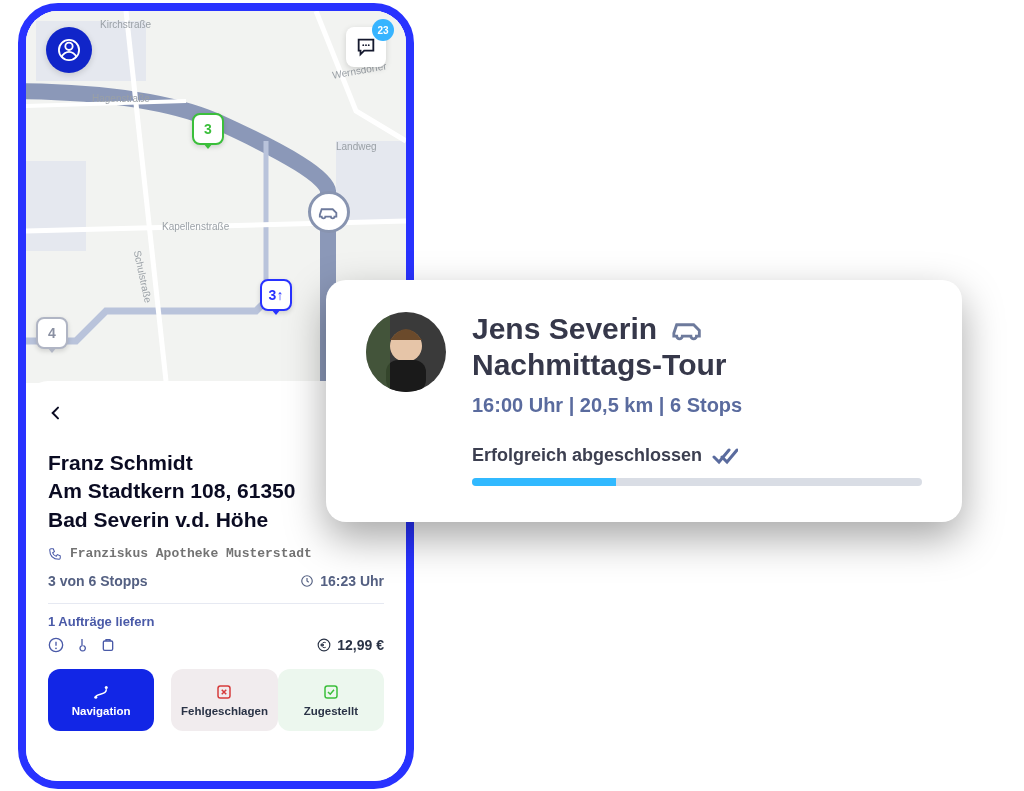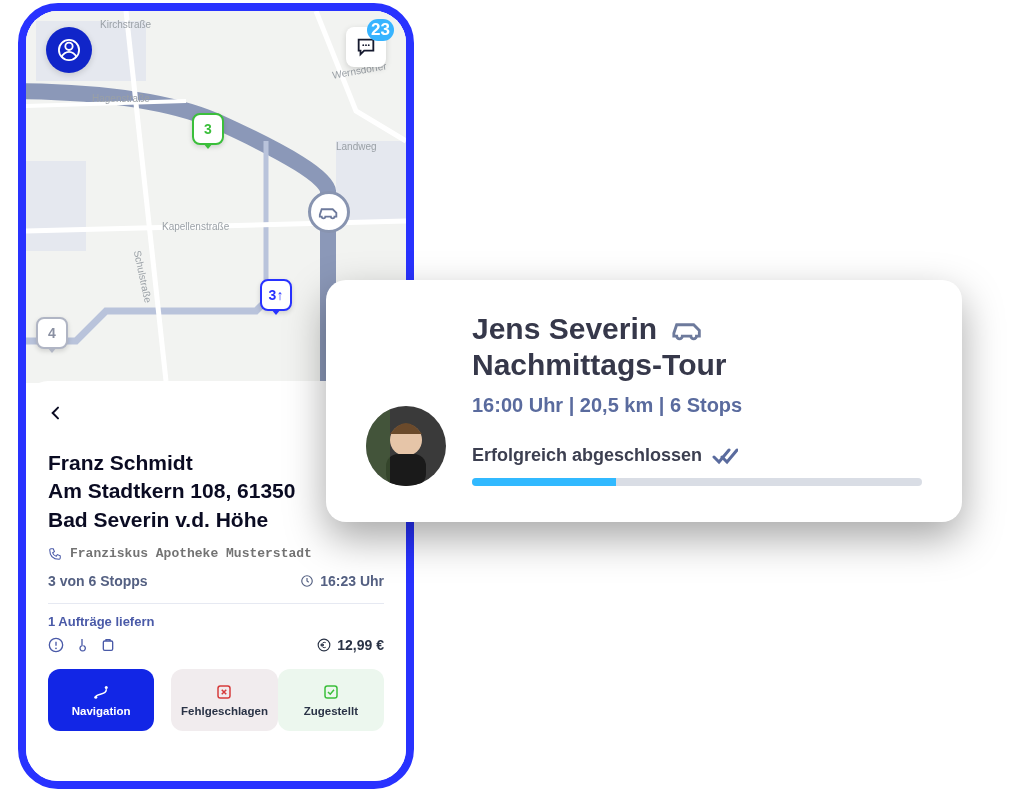--- a/index.html
+++ b/index.html
@@ -69,21 +69,21 @@
     box-shadow: 0 2px 6px rgba(0,0,0,.15);
   }
   .chat-btn .badge {
     position: absolute;
     top: -8px; right: -8px;
     min-width: 22px; height: 22px;
     padding: 0 4px;
     border-radius: 11px;
     background: #37b4ff;
     color: #fff;
-    font-size: 17px;
+    font-size: 10px;
     font-weight: 700;
     display: flex; align-items: center; justify-content: center;
   }
 
   
   .marker {
     position: absolute;
     width: 32px; height: 32px;
     border-radius: 8px;
     background: #fff;
@@ -182,21 +182,20 @@
   .tour-card {
     position: absolute;
     left: 326px; top: 280px;
     width: 636px;
     background: #fff;
     border-radius: 20px;
     padding: 32px 40px 36px;
     box-shadow: 0 16px 40px rgba(0,0,0,.35);
     display: flex;
     gap: 26px;
-    align-items: flex-end;
   }
   .tour-card .avatar {
     width: 80px; height: 80px;
     border-radius: 50%;
     overflow: hidden;
     flex: none;
   }
   .tour-card .avatar svg { width: 100%; height: 100%; }
   .tour-card .body { flex: 1; }
   .tour-card .title-row { display: flex; align-items: center; gap: 14px; }

